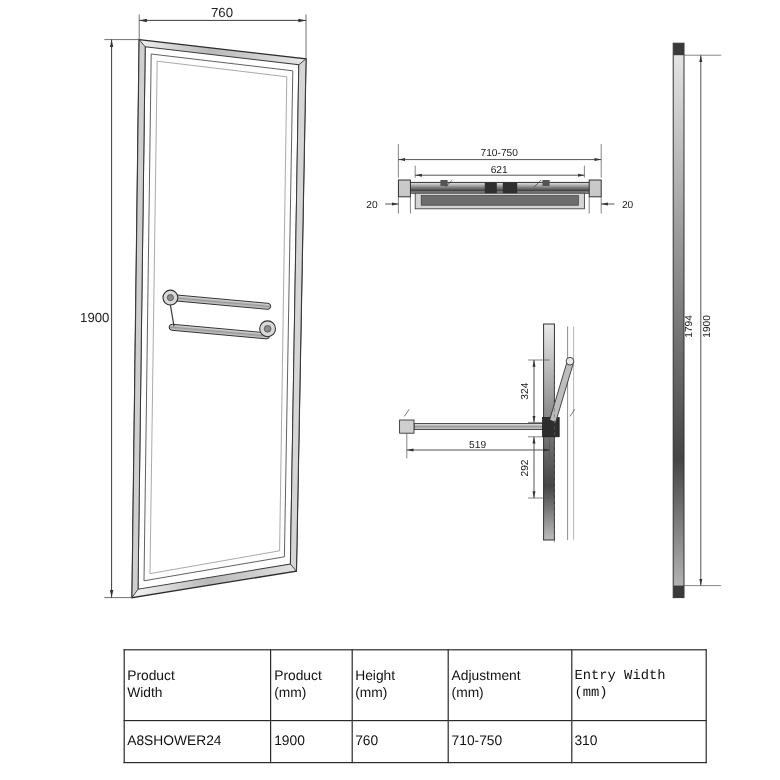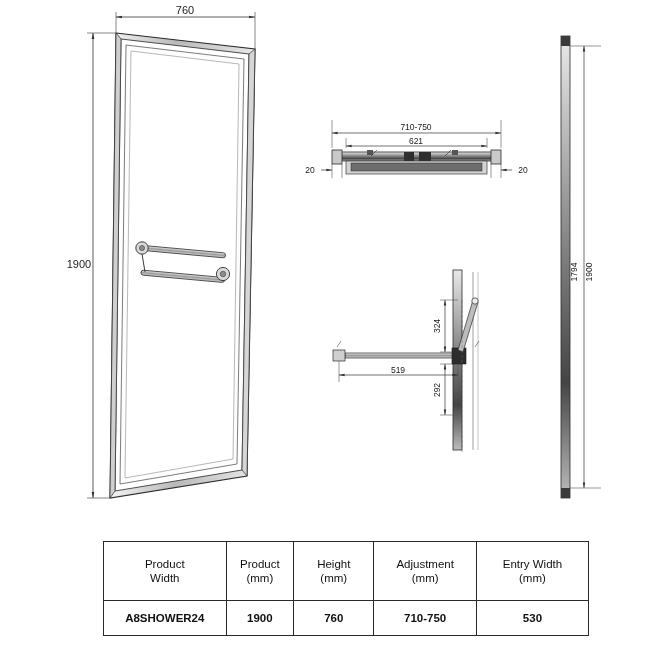--- a/index.html
+++ b/index.html
@@ -38,39 +38,38 @@
   #spec-table {
     position: absolute;
     left: 88px;
     top: 541px;
     width: 486px;
     border-collapse: collapse;
     font-size: 11.5px;
   }
   #spec-table th, #spec-table td {
     border: 1px solid #2a2a2a;
-    text-align: center;
+    text-align: left;
     vertical-align: middle;
     font-weight: normal;
     color: #111111;
     line-height: 1.25;
     padding: 3px 2px;
   }
   #spec-table thead th {
     height: 52px;
   }
   #spec-table tbody td {
     height: 28px;
-    font-weight: bold;
   }
   .col-code  { width: 120px; }
   .col-h     { width: 64px; }
   .col-w     { width: 78px; }
   .col-adj   { width: 100px; }
-  .col-entry { width: 112px; }
+  .col-entry { width: 112px; font-family: Liberation Mono, monospace; }
 </style>
 </head>
 <body>
 
 <div id="sheet">
 
   <svg width="650" height="650" viewBox="0 0 650 650">
 
     <defs>
       <marker id="arrL" markerWidth="9" markerHeight="9" refX="8" refY="3" orient="auto" markerUnits="strokeWidth">
@@ -238,18 +237,18 @@
           <span>(mm)</span>
         </th>
       </tr>
     </thead>
     <tbody>
       <tr>
         <td>A8SHOWER24</td>
         <td>1900</td>
         <td>760</td>
         <td>710-750</td>
-        <td>530</td>
+        <td>310</td>
       </tr>
     </tbody>
   </table>
 
 </div>
 
 </body></html>

